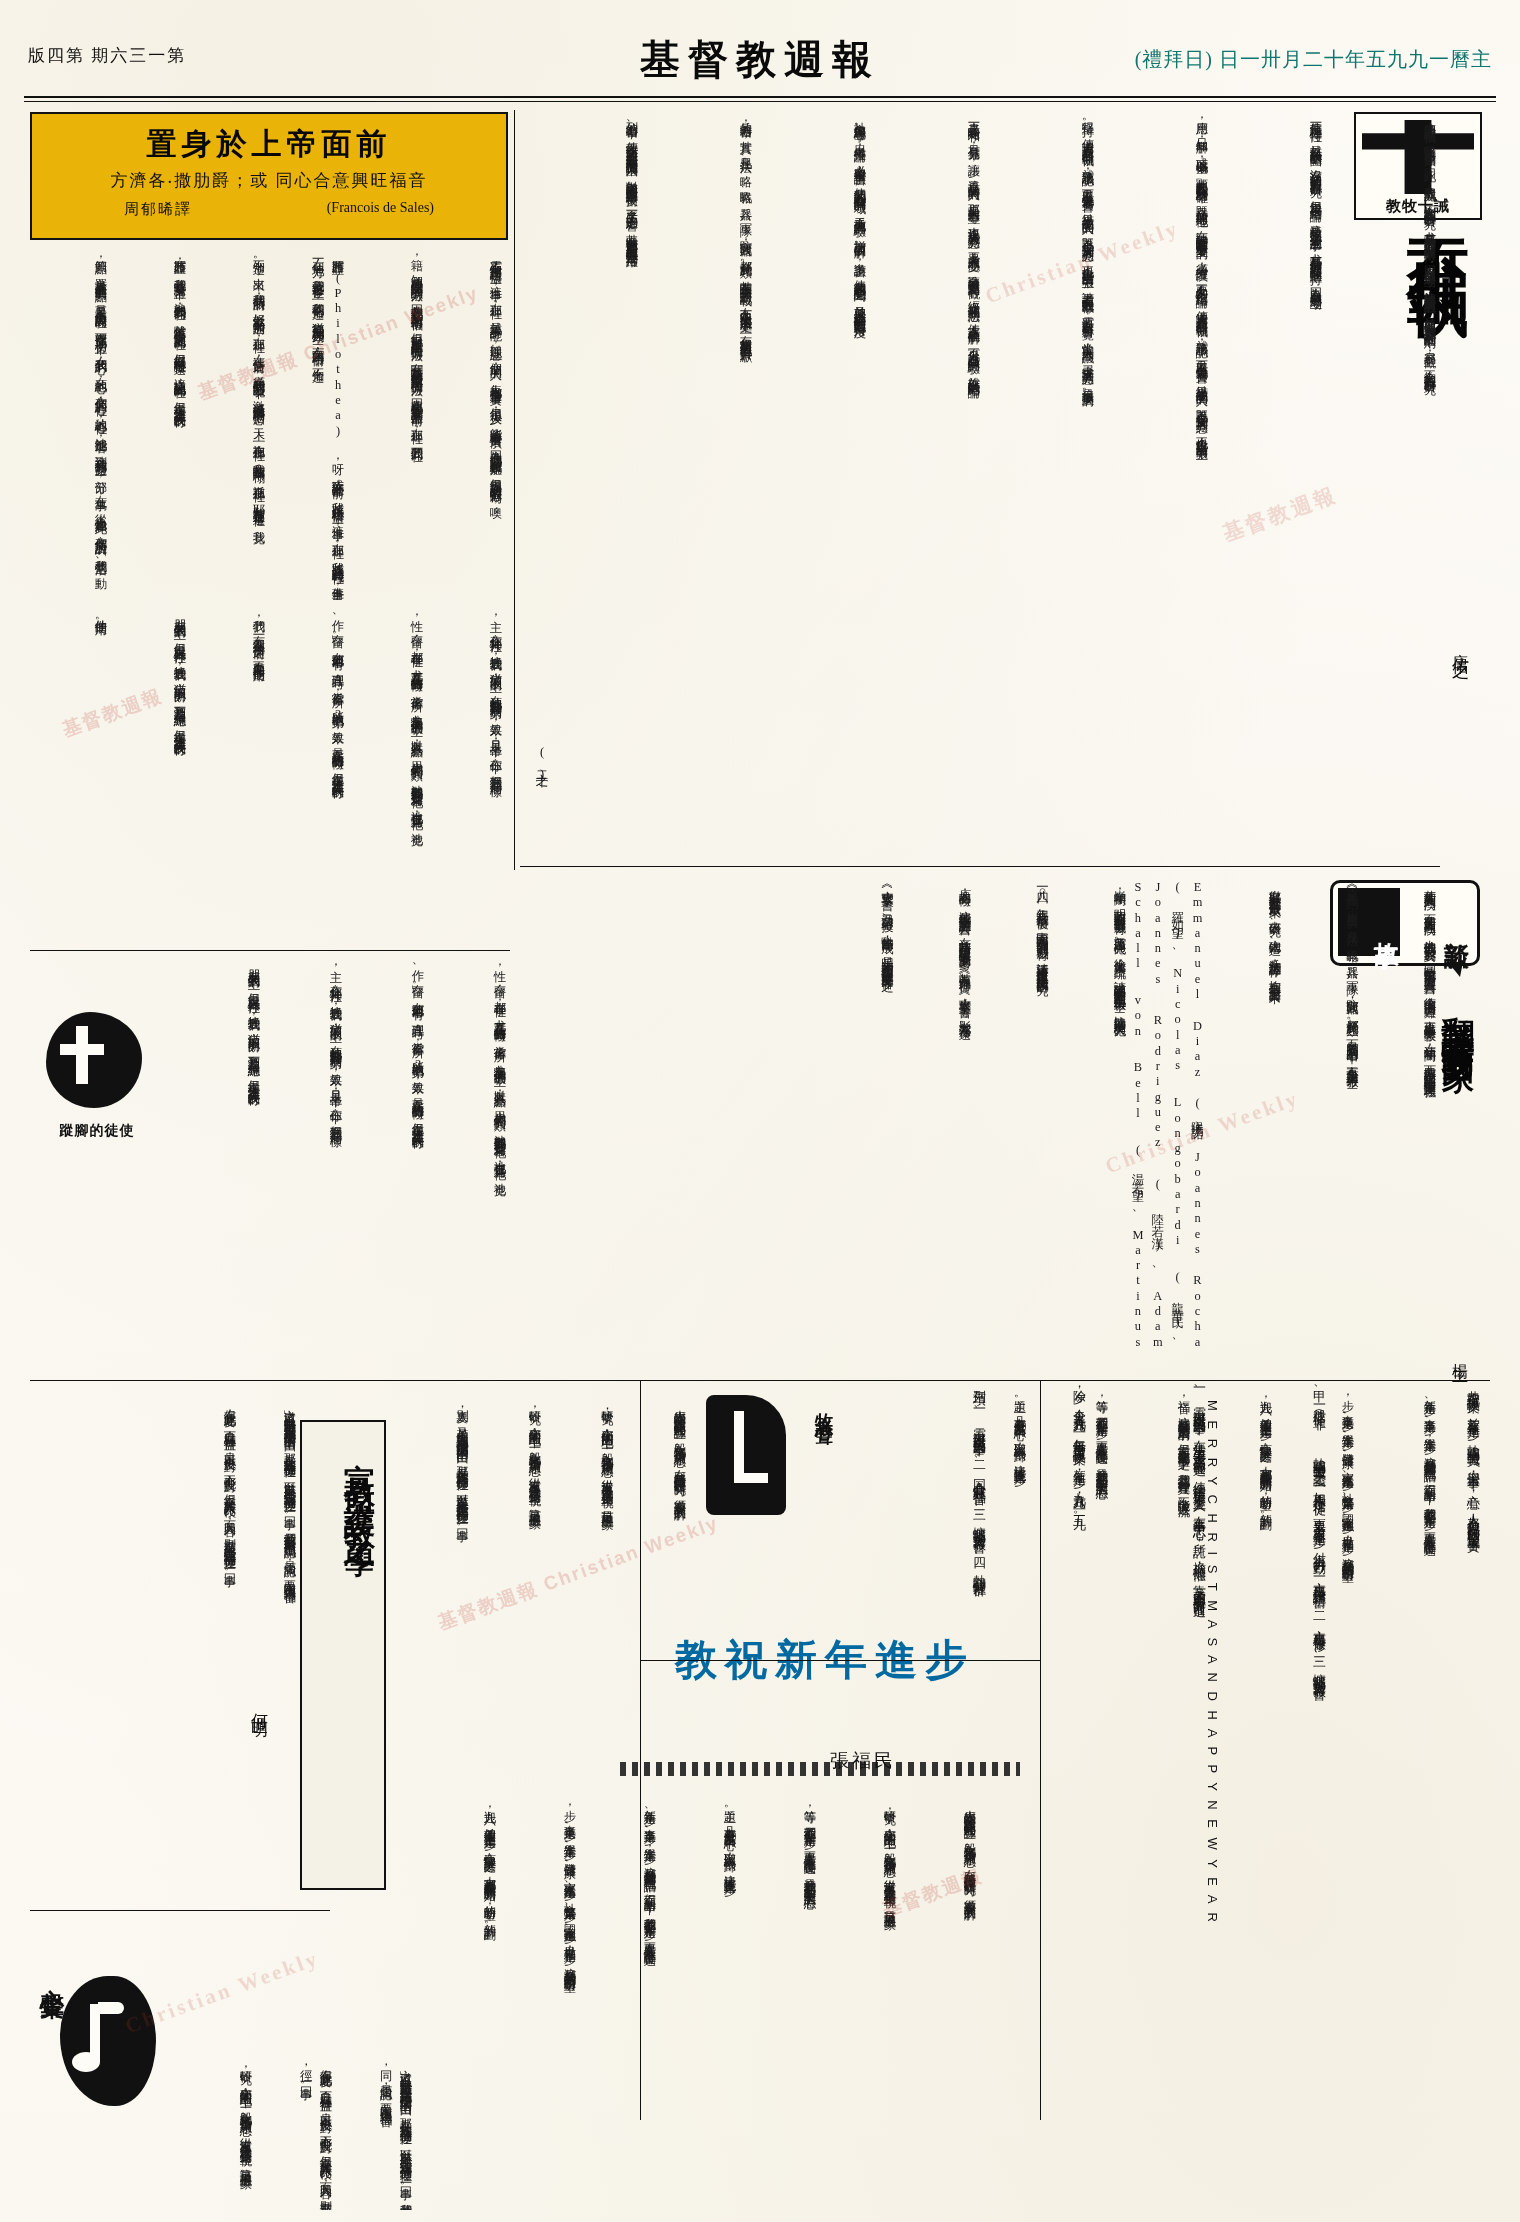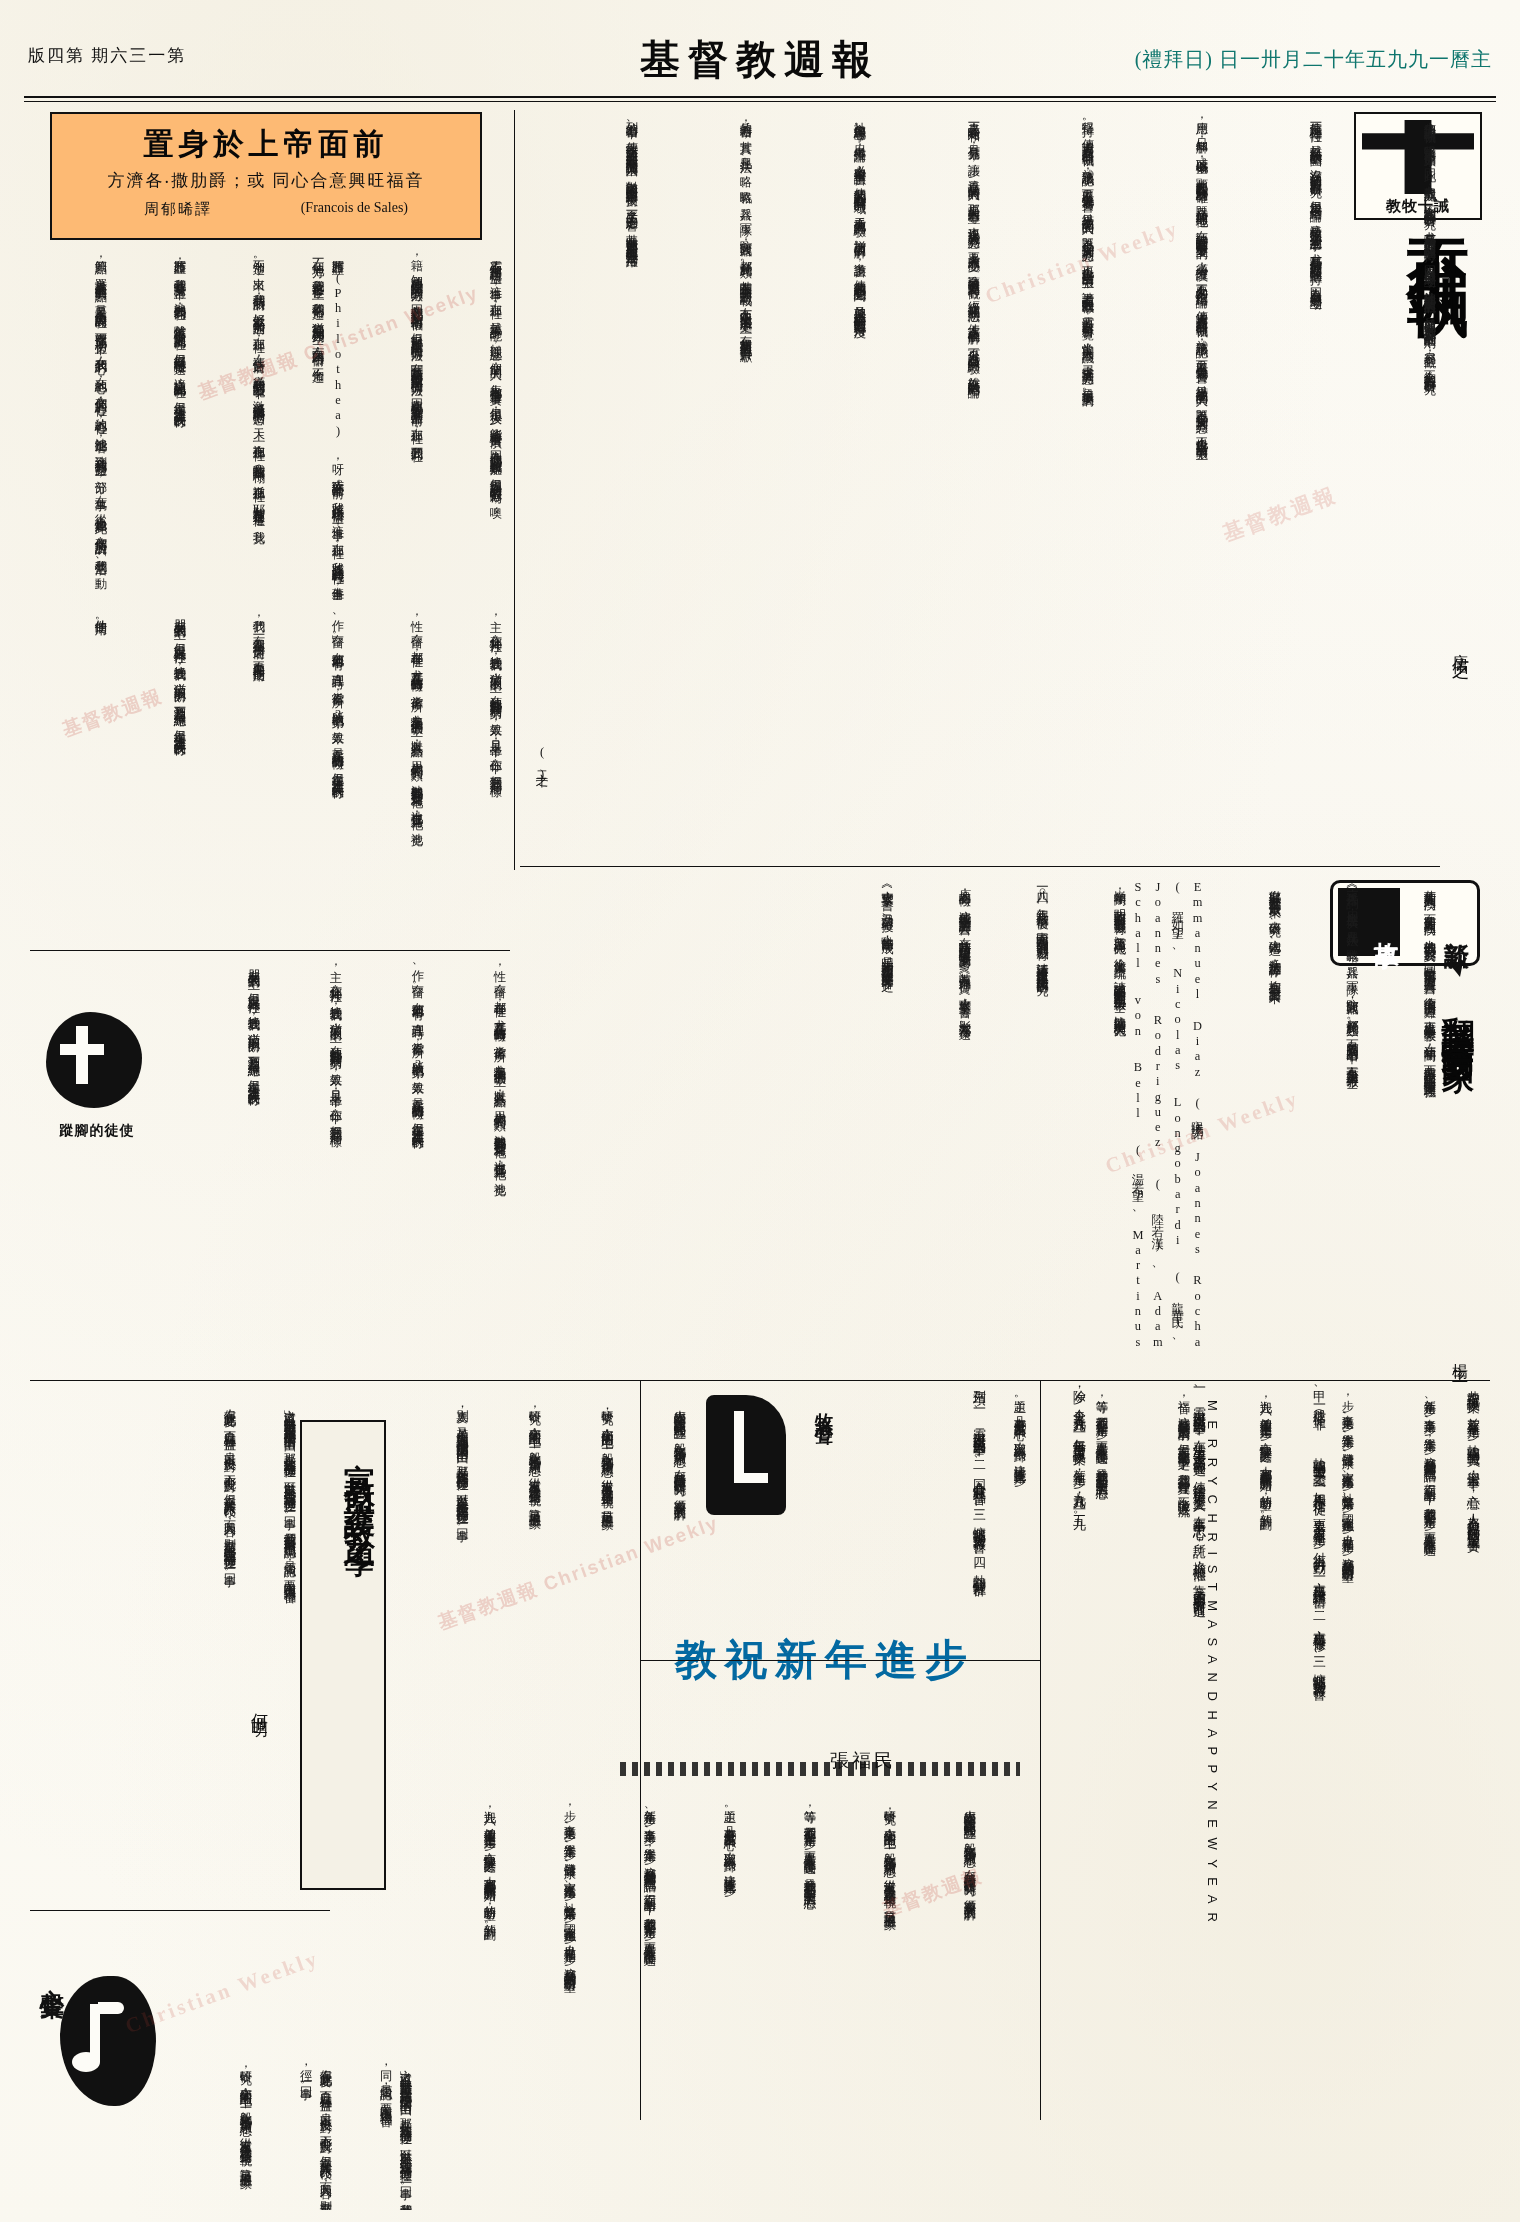--- a/index.html
+++ b/index.html
@@ -80,26 +80,25 @@
     top: 101px;
     width: 1472px;
     height: 1px;
   }
 
   
   .feat-box {
     position: absolute;
     left: 30px;
     top: 112px;
-    width: 432px;
+    width: 478px;
     height: 128px;
     border: 2px solid #111;
-    background: #fdba74;
+    background: #eab308;
     box-sizing: border-box;
-    margin-left: 20px;
   }
   .feat-title {
     position: absolute;
     top: 10px;
     left: 0; right: 0;
     text-align: center;
     font-size: 30px;
     font-weight: bold;
     letter-spacing: 5px;
     color: #080808;

